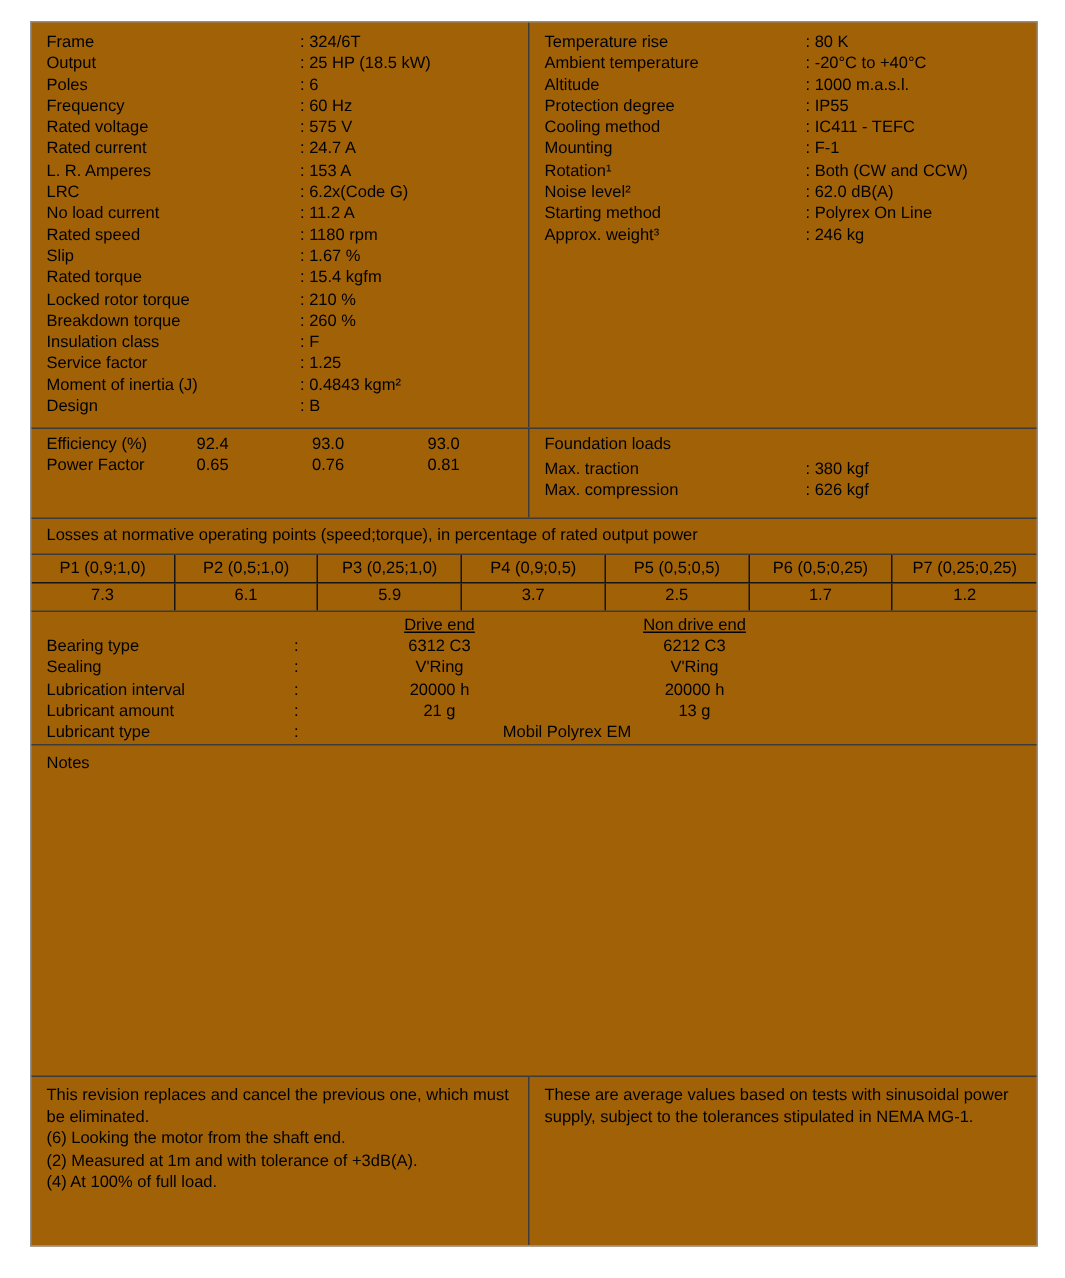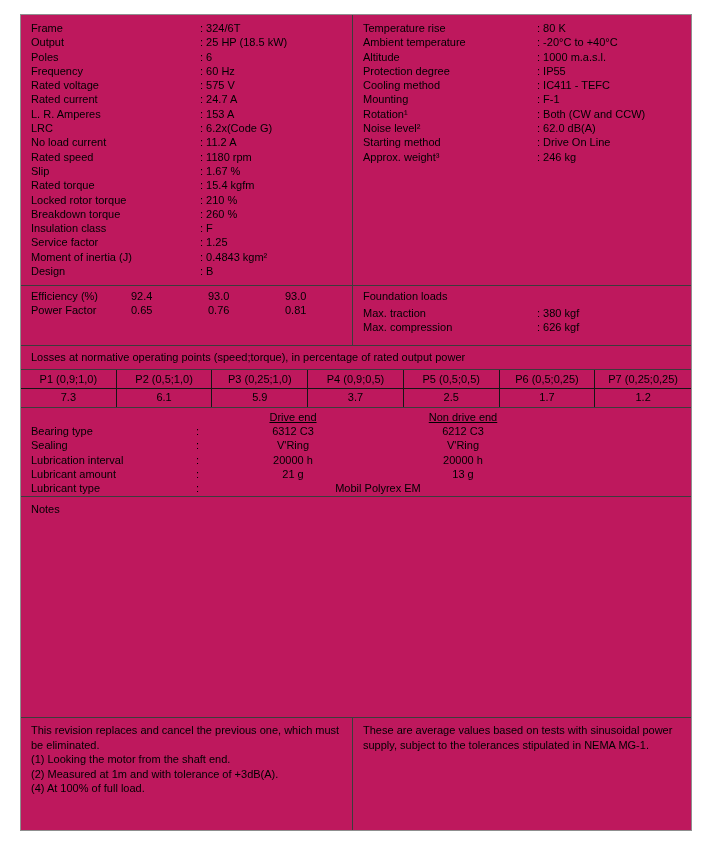--- a/index.html
+++ b/index.html
@@ -1,17 +1,17 @@
 <!DOCTYPE html>
 <html><head>
 <meta charset="utf-8">
 <style>
   html,body{margin:0;padding:0;background:#fff;}
   body{width:710px;height:852px;position:relative;font-family:"Liberation Sans",sans-serif;font-size:11px;color:#000;-webkit-font-smoothing:antialiased;}
-  .sheet{position:absolute;left:20px;top:14px;width:672px;height:817px;border:1px solid #8f8f8f;box-sizing:border-box;background:#be185d;}
+  .sheet{position:absolute;left:20px;top:14px;width:672px;height:817px;border:1px solid #8f8f8f;box-sizing:border-box;background:#a16207;}
   .sec{box-sizing:border-box;overflow:hidden;}
   .sec + .sec{border-top:1px solid #3c3c3c;}
   .cols{display:flex;}
   .col-left{width:332px;border-right:1px solid #3c3c3c;box-sizing:border-box;flex-shrink:0;}
   .col-right{flex:1;box-sizing:border-box;}
   
   .sec-specs{height:270px;}
   .sec-specs .col-left,.sec-specs .col-right{padding:6px 4px 0 10px;}
   .srow{display:flex;line-height:14.3px;white-space:nowrap;}
   .srow .lbl{width:169px;flex-shrink:0;}
@@ -157,21 +157,21 @@
       <div class="srow">
           <span class="lbl">Rotation¹</span>
           <span>: Both (CW and CCW)</span>
         </div>
       <div class="srow">
           <span class="lbl">Noise level²</span>
           <span>: 62.0 dB(A)</span>
         </div>
       <div class="srow">
           <span class="lbl">Starting method</span>
-          <span>: Drive On Line</span>
+          <span>: Polyrex On Line</span>
         </div>
       <div class="srow">
           <span class="lbl">Approx. weight³</span>
           <span>: 246 kg</span>
         </div>
     </div>
   </div>
 
   <div class="sec sec-output cols">
     <div class="col-left">
@@ -257,21 +257,21 @@
     </div>
   </div>
 
   <div class="sec sec-notes">
     <div>Notes</div>
   </div>
 
   <div class="sec sec-footer cols">
     <div class="col-left">
       <div class="f-line">This revision replaces and cancel the previous one, which must be eliminated.</div>
-      <div class="f-line">(1) Looking the motor from the shaft end.</div>
+      <div class="f-line">(6) Looking the motor from the shaft end.</div>
       <div class="f-line">(2) Measured at 1m and with tolerance of +3dB(A).</div>
       <div class="f-line">(4) At 100% of full load.</div>
     </div>
     <div class="col-right">
       <div class="f-line">These are average values based on tests with sinusoidal power supply, subject to the tolerances stipulated in NEMA MG-1.</div>
     </div>
   </div>
 
 </div>
 

